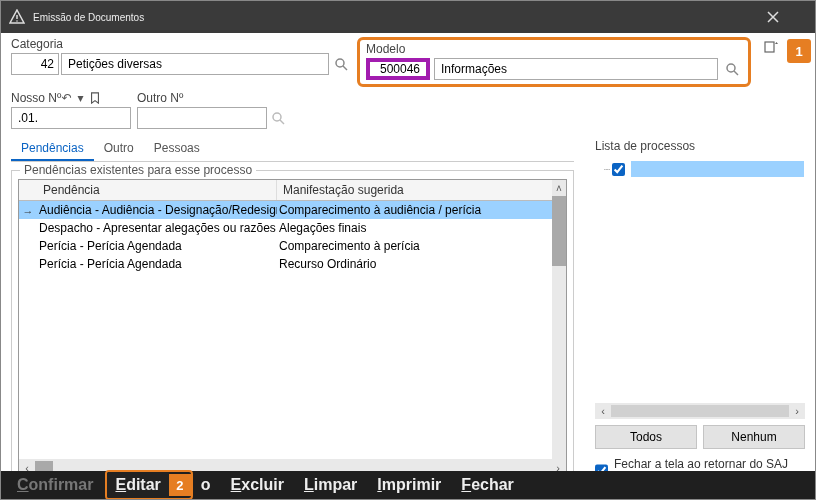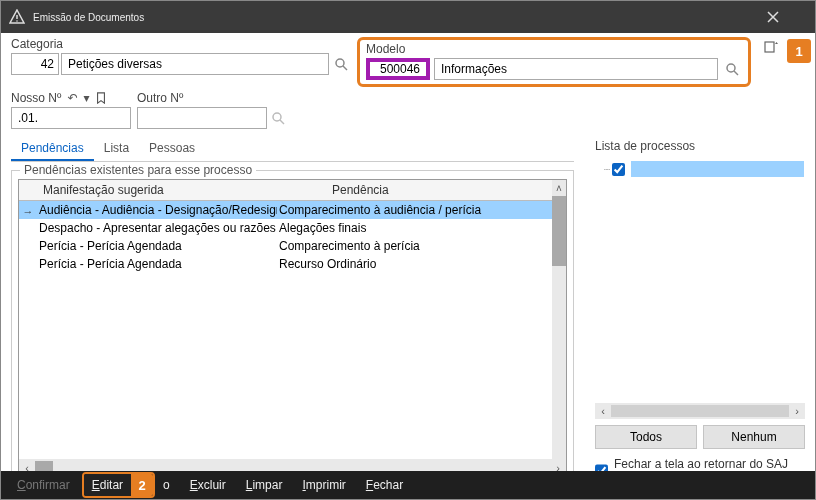--- a/index.html
+++ b/index.html
@@ -77,21 +77,21 @@
 .right-hscroll .rtrack { flex: 1; height: 12px; background: #d0d0d0; }
 
 .btn-group { display: flex; gap: 6px; margin-top: 6px; }
 .btn-gray { flex: 1; background: #e3e3e3; border: 1px solid #c4c4c4; height: 24px; font-size: 12px; cursor: pointer; }
 
 .chk-row { display: flex; align-items: center; font-size: 12px; color: #333; margin-top: 8px; }
 .chk-row input { width: 14px; height: 14px; margin-right: 6px; accent-color: #0b64c4; }
 
 
 .actionbar { position: absolute; left: 0; right: 0; bottom: 0; height: 28px; background: #1f1f1f; display: flex; align-items: center; padding: 0 8px; gap: 4px; }
-.act { color: #eee; font-size: 12px; padding: 4px 8px; cursor: pointer; }
+.act { color: #eee; font-size: 16px; padding: 4px 8px; cursor: pointer; font-weight: bold; }
 .act.disabled { color: #777; }
 .act u { text-decoration: underline; }
 
 .editar-wrap { display: flex; align-items: center; border: 2px solid #e67e22; border-radius: 4px; overflow: hidden; }
 .editar-wrap .act { background: #222; }
 .callout-2 { background: #e67e22; color: #fff; font-size: 13px; font-weight: bold; width: 22px; height: 22px; display: flex; align-items: center; justify-content: center; }
 
 svg { display: block; }
 </style>
 </head>
@@ -158,21 +158,21 @@
               <circle cx="12" cy="5" r="2" fill="none" stroke="#666" stroke-width="1.2"></circle>
             </svg>
         </button>
       </div>
     </div>
 
     <div class="callout-1">1</div>
 
     <div class="form-row" style="margin-top:2px;">
       <div class="field-group" style="width:120px;">
-        <div style="display:flex; align-items:center; gap:6px;">
+        <div style="display:flex; align-items:center; ">
           <span class="field-label" style="margin-bottom:0;">Nosso Nº</span>
           <div class="mini-icons">
             <span>↶</span>
             <span>▾</span>
             <span>
               <svg viewBox="0 0 10 14" width="10" height="12">
                   <path d="M1 1 h8 v12 l-4 -3 l-4 3 z" fill="none" stroke="#555" stroke-width="1.3"></path>
                 </svg>
             </span>
           </div>
@@ -191,31 +191,31 @@
           </button>
         </div>
       </div>
     </div>
   </div>
 
   <div class="main-split">
     <div class="left-panel">
       <div class="tabs">
         <div class="tab active">Pendências</div>
-        <div class="tab">Lista</div>
+        <div class="tab">Outro</div>
         <div class="tab">Pessoas</div>
       </div>
 
       <div class="groupbox">
         <span class="groupbox-title">Pendências existentes para esse processo</span>
         <div class="grid">
           <div class="grid-head">
             <div class="gh gh-indent"></div>
+            <div class="gh gh1">Pendência</div>
             <div class="gh gh2">Manifestação sugerida</div>
-            <div class="gh gh1">Pendência</div>
           </div>
           <div class="grid-rows">
             <div class="gr sel">
               <span class="indent">→</span>
               <span class="c1">Audiência - Audiência - Designação/Redesign</span>
               <span class="c2">Comparecimento à audiência / perícia</span>
             </div>
             <div class="gr">
               <span class="indent"></span>
               <span class="c1">Despacho - Apresentar alegações ou razões</span>

